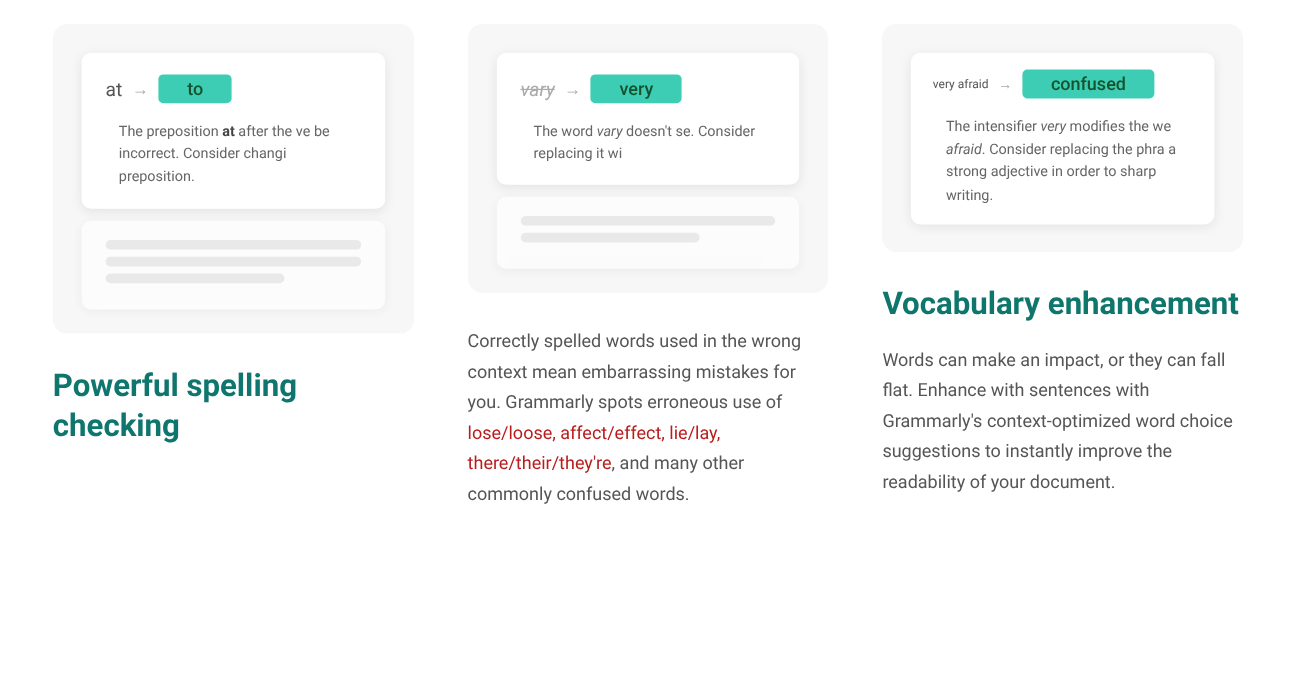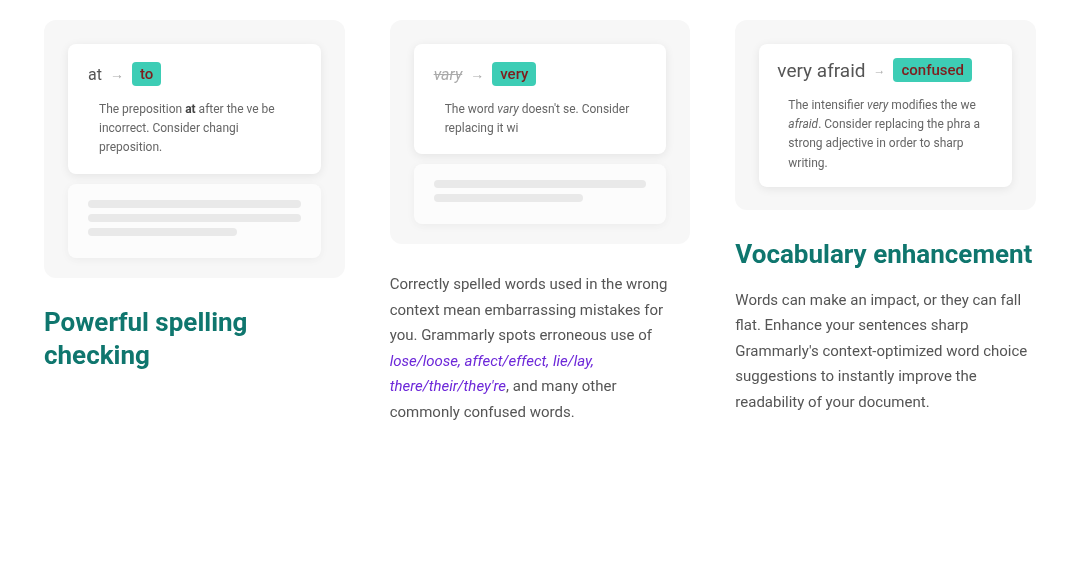--- a/index.html
+++ b/index.html
@@ -73,23 +73,23 @@
       font-weight: 400;
     }
 
     .arrow-icon {
       color: #aaa;
       font-size: 14px;
     }
 
     .word-replacement {
       background: #3dcdb5;
-      color: #7f1d1d;
+      color: #14532d;
       border-radius: 4px;
-      padding: 3px 8px;
+      padding: 3px 24px;
       font-size: 15px;
       font-weight: 500;
     }
 
     .card-description {
       font-size: 12px;
       color: #666;
       line-height: 1.6;
       margin-left: 11px;
     }
@@ -134,42 +134,41 @@
       margin-bottom: 16px;
     }
 
     .feature-description {
       font-size: 15px;
       color: #555;
       line-height: 1.7;
     }
 
     .feature-description a {
-      color: #6d28d9;
+      color: #b91c1c;
       text-decoration: none;
-      font-style: italic;
     }
 
     
     .col-2 .card-inner {
       
     }
 
     .col-3 .suggestion-line .word-replacement {
       background: #3dcdb5;
     }
 
     
     .col-3 .card-inner {
       padding: 14px 18px 14px 18px;
     }
 
     .afraid-word {
       color: #555;
-      font-size: 19px;
+      font-size: 10px;
     }
 
     .afraid-arrow {
       color: #aaa;
       font-size: 12px;
     }
   </style>
 </head>
 <body>
 
@@ -231,18 +230,18 @@
             <span class="arrow-icon afraid-arrow">→</span>
             <span class="word-replacement">confused</span>
           </div>
           <div class="card-description">
             The intensifier <em>very</em> modifies the we <em>afraid</em>. Consider replacing the phra a strong adjective in order to sharp writing.
           </div>
         </div>
       </div>
       <div class="feature-text">
         <h2 class="feature-title">Vocabulary enhancement</h2>
-        <p class="feature-description">Words can make an impact, or they can fall flat. Enhance your sentences sharp Grammarly's context-optimized word choice suggestions to instantly improve the readability of your document.</p>
+        <p class="feature-description">Words can make an impact, or they can fall flat. Enhance with sentences with Grammarly's context-optimized word choice suggestions to instantly improve the readability of your document.</p>
       </div>
     </div>
 
   </div>
 </div>
 
 </body></html>

